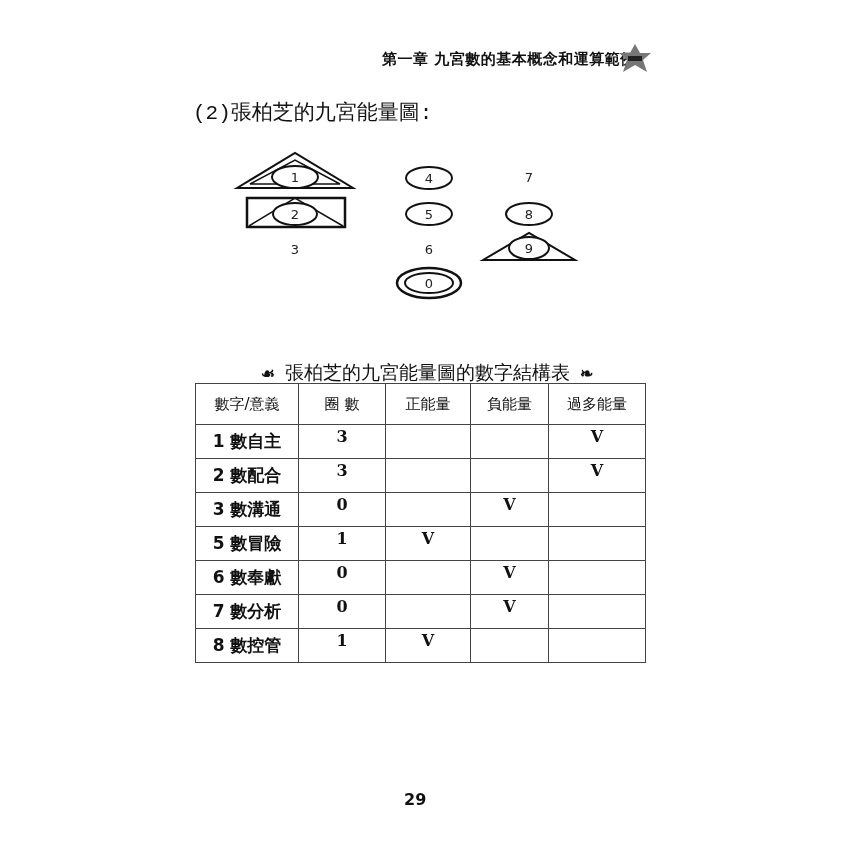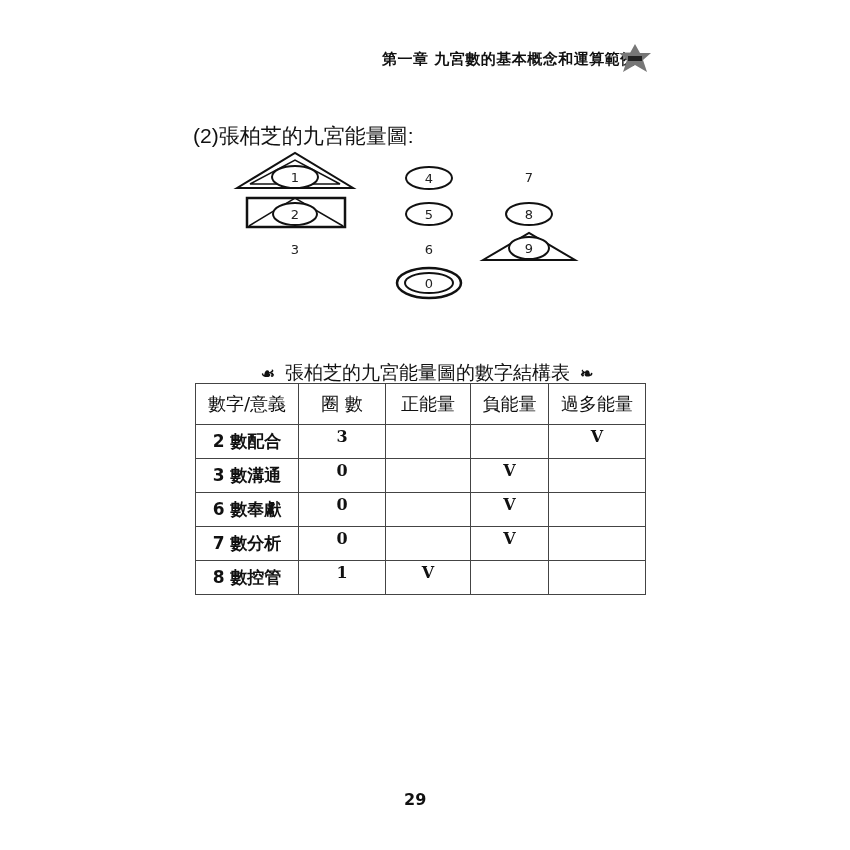--- a/index.html
+++ b/index.html
@@ -1,26 +1,26 @@
 <!DOCTYPE html>
 <html><head>
 <meta charset="utf-8">
 <style>
   html, body { margin:0; padding:0; background:#ffffff; }
   body { width:850px; height:850px; position:relative; overflow:hidden; font-family:"DejaVu Serif", serif; color:#111; }
   .running-head { position:absolute; left:382px; top:50px; font-size:15px; font-weight:bold; letter-spacing:0.5px; font-family:"DejaVu Serif", serif; }
   .star { position:absolute; left:617px; top:42px; width:36px; height:32px; }
-  .section-title { position:absolute; left:193px; top:98px; font-size:21px; font-family:Liberation Sans, sans-serif;margin-top:24px; }
+  .section-title { position:absolute; left:193px; top:98px; font-size:21px; font-family:Liberation Mono, monospace; }
   .diagram { position:absolute; left:0; top:0; width:850px; height:330px; }
   .diagram text { font-family:"DejaVu Sans", sans-serif; font-size:13px; fill:#222; }
   .table-caption { position:absolute; left:232px; top:360px; width:390px; text-align:center; font-size:19px; font-family:"DejaVu Sans", sans-serif; }
   .table-caption .orn { font-size:16px; font-family:"DejaVu Serif", serif; font-weight:bold; margin:0 10px; }
   table.grid { position:absolute; left:195px; top:383px; border-collapse:collapse; }
   table.grid th, table.grid td { border:1.5px solid #444; padding:0; text-align:center; }
-  table.grid th { height:40px; font-size:18px; font-weight:normal; font-family:"DejaVu Sans", sans-serif; }
+  table.grid th { height:40px; font-size:15px; font-weight:normal; font-family:"DejaVu Sans", sans-serif; }
   table.grid td { height:31px; font-size:16px; font-weight:bold; font-family:"DejaVu Serif", serif; vertical-align:top; padding-top:2px; }
   table.grid td.label { font-size:17px; font-family:"DejaVu Sans", sans-serif; font-weight:bold; vertical-align:middle; padding-top:0; }
   .c0{width:102px;} .c1{width:86px;} .c2{width:84px;} .c3{width:77px;margin-left:36px;} .c4{width:96px;}
   .page-number { position:absolute; left:404px; top:790px; font-size:16px; font-weight:bold; font-family:"DejaVu Sans", sans-serif; }
 </style>
 </head>
 <body>
 
 <div class="running-head">第一章 九宮數的基本概念和運算範例</div>
 <svg class="star" viewBox="0 0 36 32">
@@ -89,31 +89,45 @@
     <tr>
       <th class="c0">數字/意義</th>
       <th class="c1">圈 數</th>
       <th class="c2">正能量</th>
       <th class="c3">負能量</th>
       <th class="c4">過多能量</th>
     </tr>
   </thead>
   <tbody>
     <tr>
+      <td class="label">1 數自主</td>
+      <td>3</td>
+      <td></td>
+      <td></td>
+      <td>V</td>
+    </tr>
+    <tr>
       <td class="label">2 數配合</td>
       <td>3</td>
       <td></td>
       <td></td>
       <td>V</td>
     </tr>
     <tr>
       <td class="label">3 數溝通</td>
       <td>0</td>
       <td></td>
       <td>V</td>
+      <td></td>
+    </tr>
+    <tr>
+      <td class="label">5 數冒險</td>
+      <td>1</td>
+      <td>V</td>
+      <td></td>
       <td></td>
     </tr>
     <tr>
       <td class="label">6 數奉獻</td>
       <td>0</td>
       <td></td>
       <td>V</td>
       <td></td>
     </tr>
     <tr>

